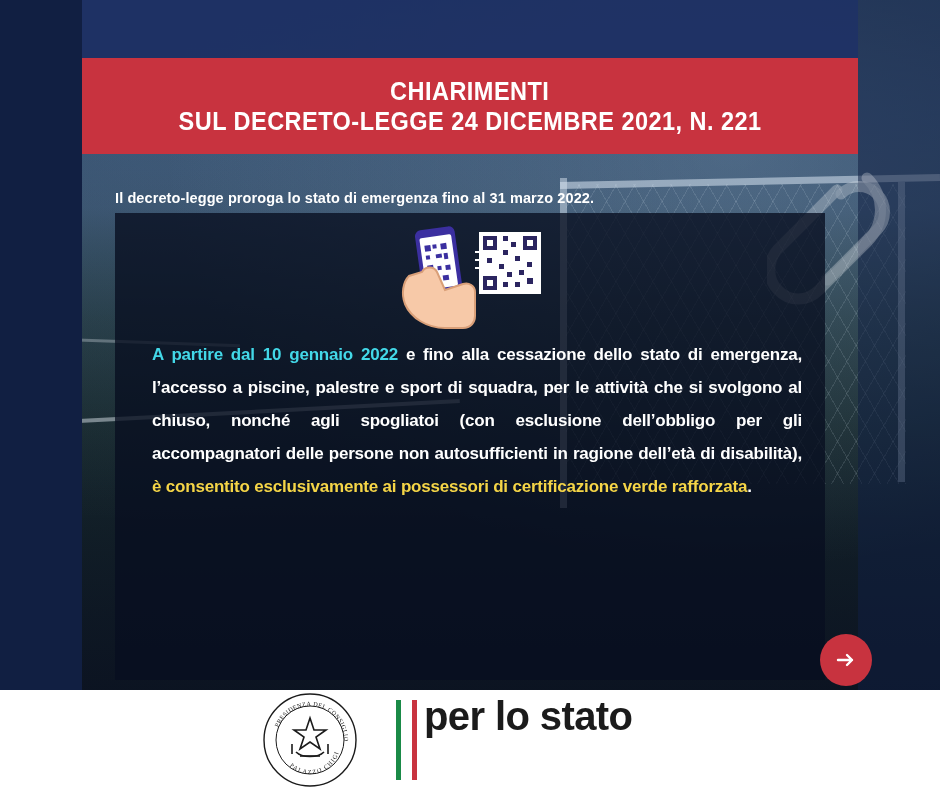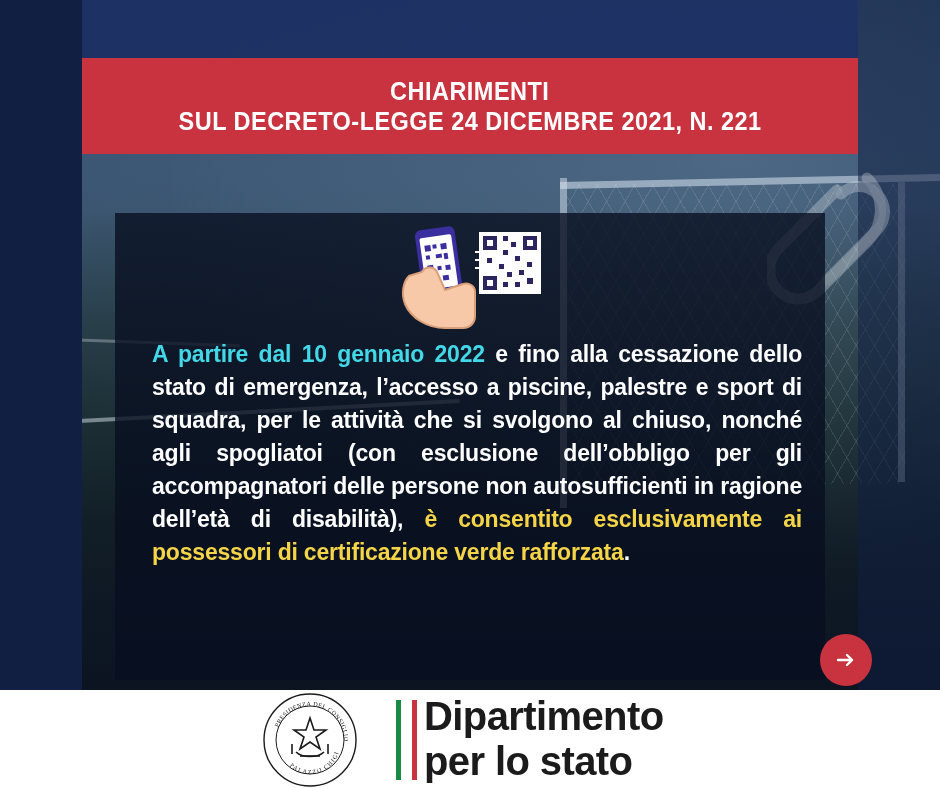--- a/index.html
+++ b/index.html
@@ -162,21 +162,21 @@
     width: 190px;
     height: 110px;
   }
   
   .body-text {
     position: absolute;
     left: 152px;
     top: 338px;
     width: 650px;
     color: #ffffff;
-    font-size: 23px;
+    font-size: 17px;
     line-height: 33px;
     font-weight: bold;
     text-align: justify;
     letter-spacing: -0.2px;
   }
   .hl-cyan { color: #43d8e8; }
   .hl-yellow { color: #f5d547; }
 
   
   .footer {
@@ -257,20 +257,21 @@
         <path d="M100 28 C118 46 118 74 100 92 L52 140 C40 152 22 152 11 140 C0 129 0 111 11 99 L70 40" fill="none" stroke="#ffffff" stroke-width="11" stroke-linecap="round" opacity="0.75"></path>
         <path d="M74 44 C84 34 100 34 110 44 C120 54 120 70 110 80 L60 130" fill="none" stroke="#ffffff" stroke-width="11" stroke-linecap="round" opacity="0.75"></path>
       </svg>
     </div>
 
     <div class="ribbon">
       <div class="ribbon-line1">CHIARIMENTI</div>
       <div class="ribbon-line2">SUL DECRETO-LEGGE 24 DICEMBRE 2021, N. 221</div>
     </div>
 
+    <div class="subtitle">Il decreto-legge proroga lo stato di emergenza fino al 31 marzo 2022.</div>
 
     <div class="panel"></div>
 
     <div class="illu">
       <svg viewBox="0 0 190 110" width="190" height="110" aria-hidden="true">
 
         <rect x="44" y="6" width="40" height="72" rx="6" fill="#3b2fa0" transform="rotate(-8 64 42)"></rect>
         <rect x="48" y="14" width="32" height="52" rx="2" fill="#ffffff" transform="rotate(-8 64 42)"></rect>
 
         <g transform="rotate(-8 64 42)" fill="#3b2fa0">
@@ -342,21 +343,20 @@
       </svg>
     </div>
 
     <div class="flag-bars">
       <span class="bar-green"></span>
       <span class="bar-white"></span>
       <span class="bar-red"></span>
     </div>
 
     <div class="dept">
-      <div>Dipartimento</div>
       <div>per lo stato</div>
     </div>
 
     <div class="next-btn">
       <svg viewBox="0 0 24 24" width="24" height="24" aria-hidden="true">
         <path d="M4 12 H18 M13 7 L18 12 L13 17" fill="none" stroke="#ffffff" stroke-width="2.4" stroke-linecap="round" stroke-linejoin="round"></path>
       </svg>
     </div>
 
   </div>

